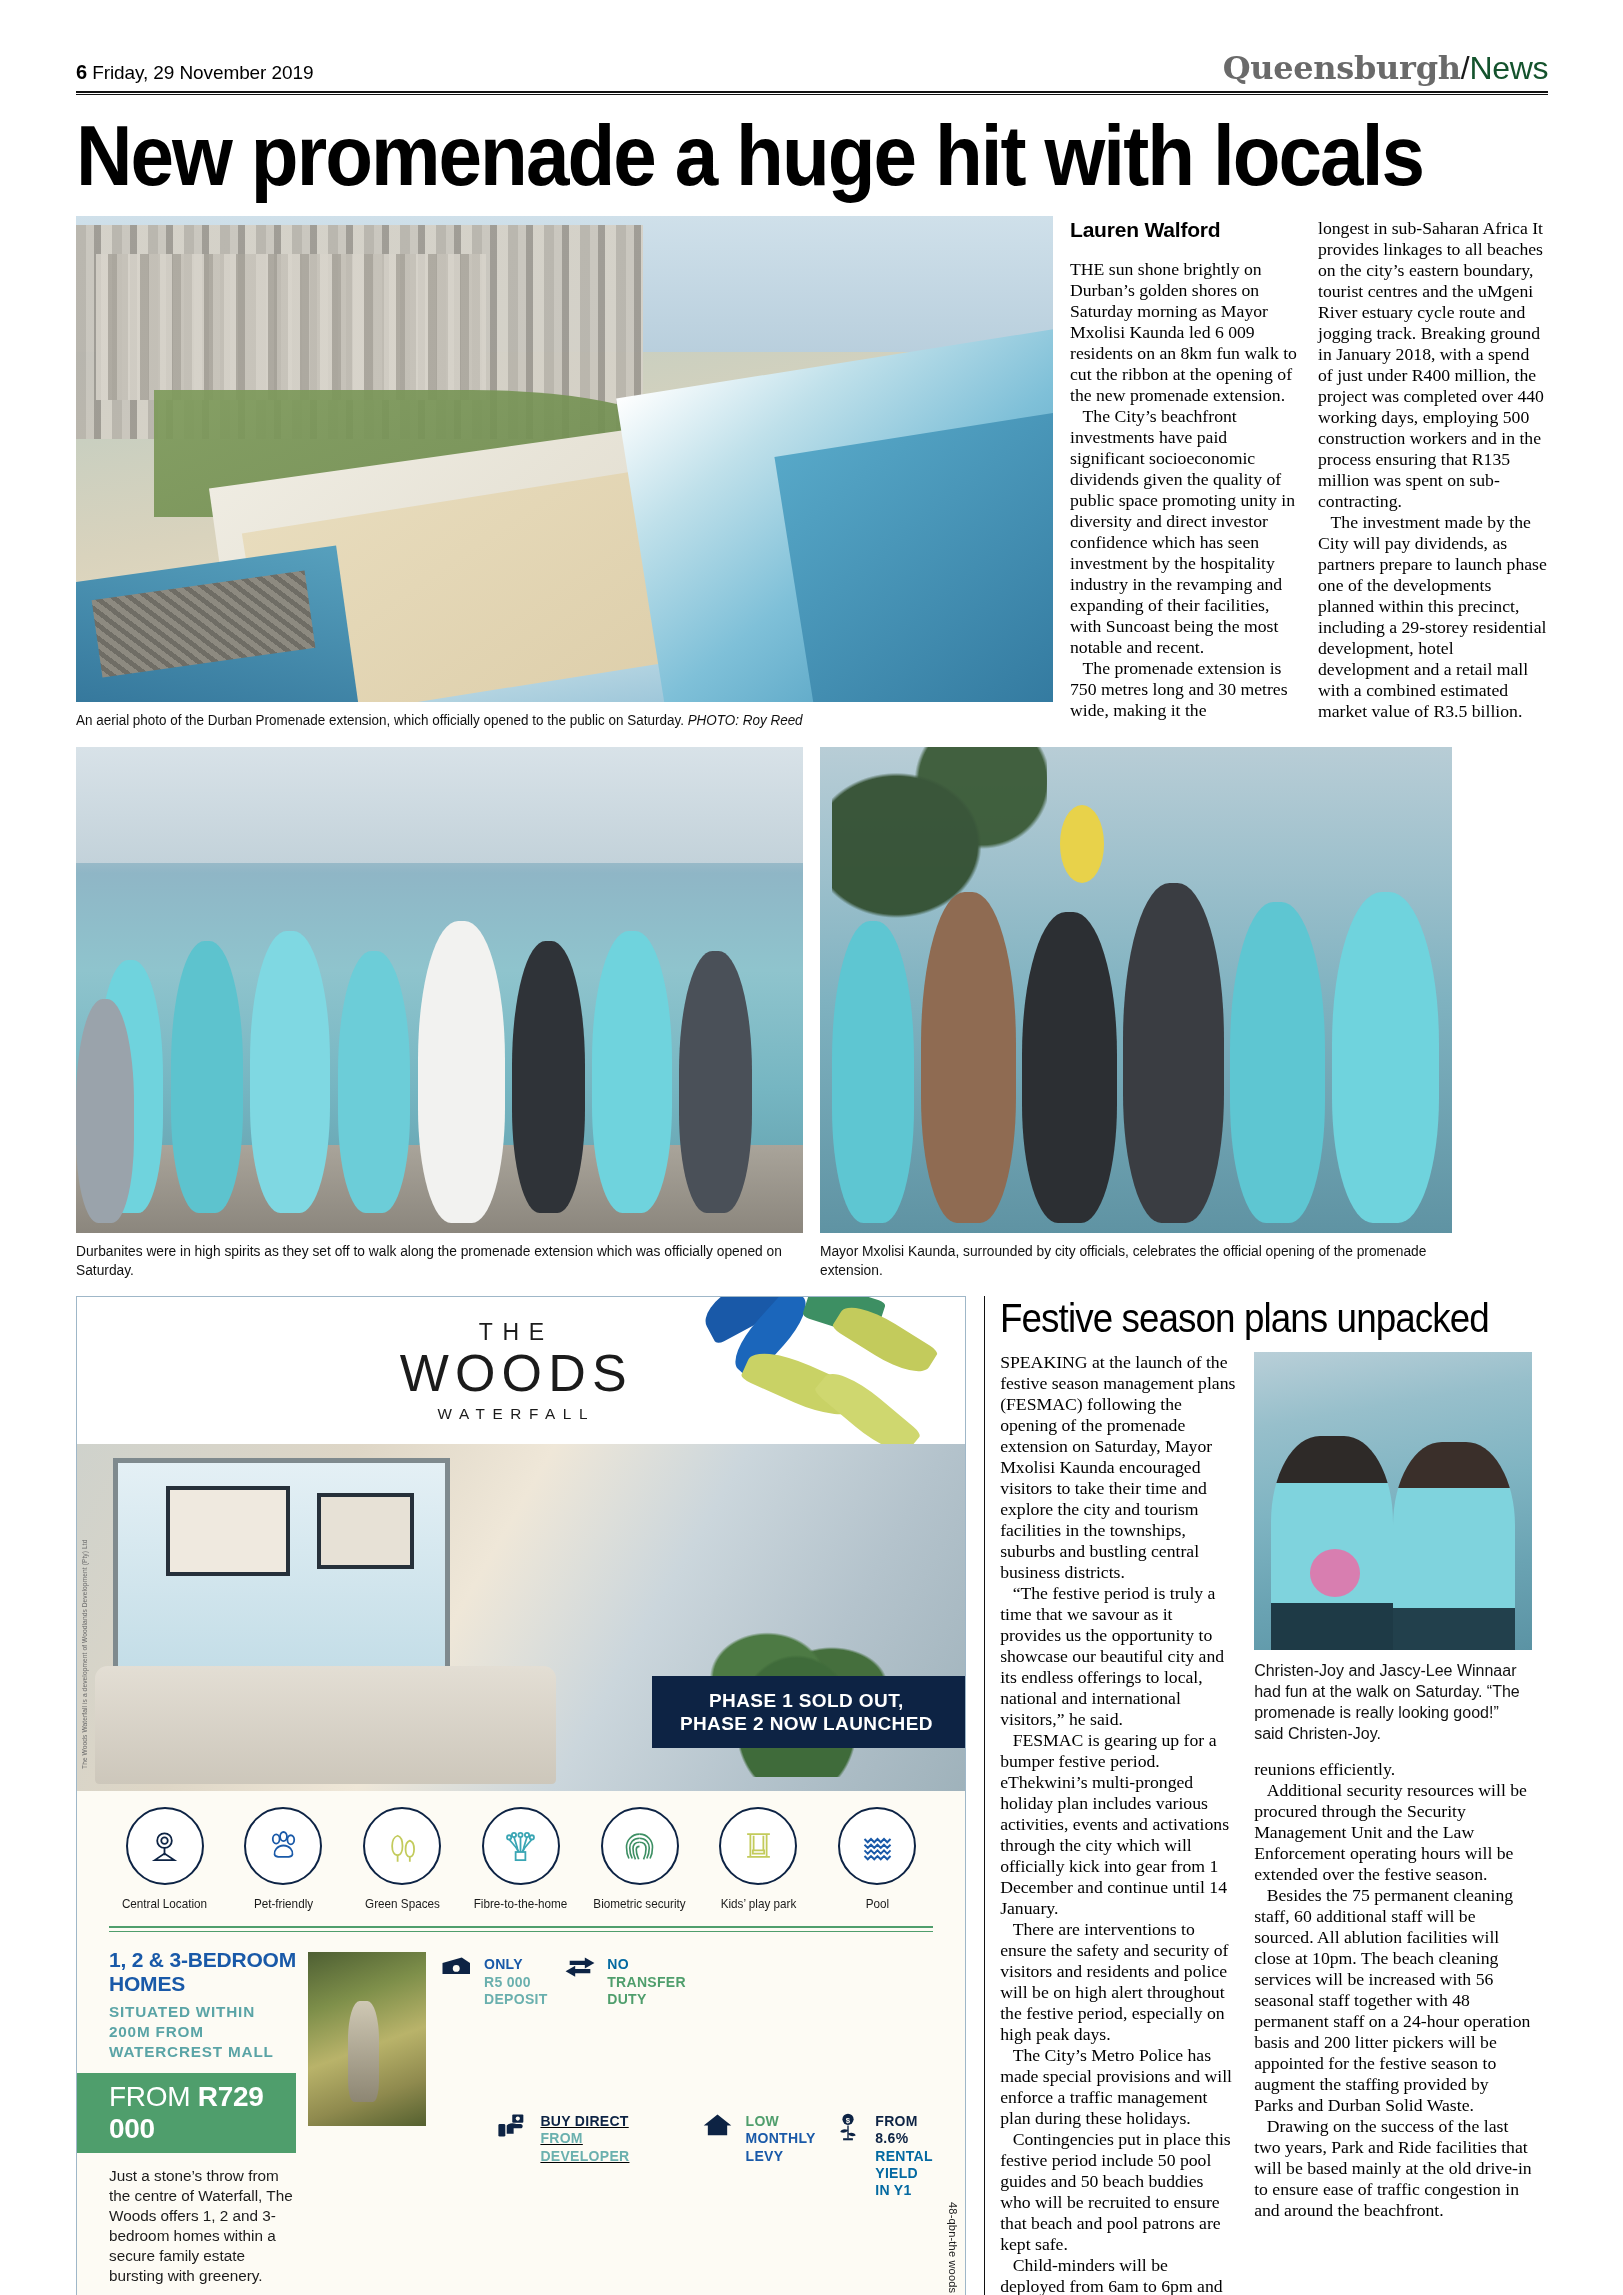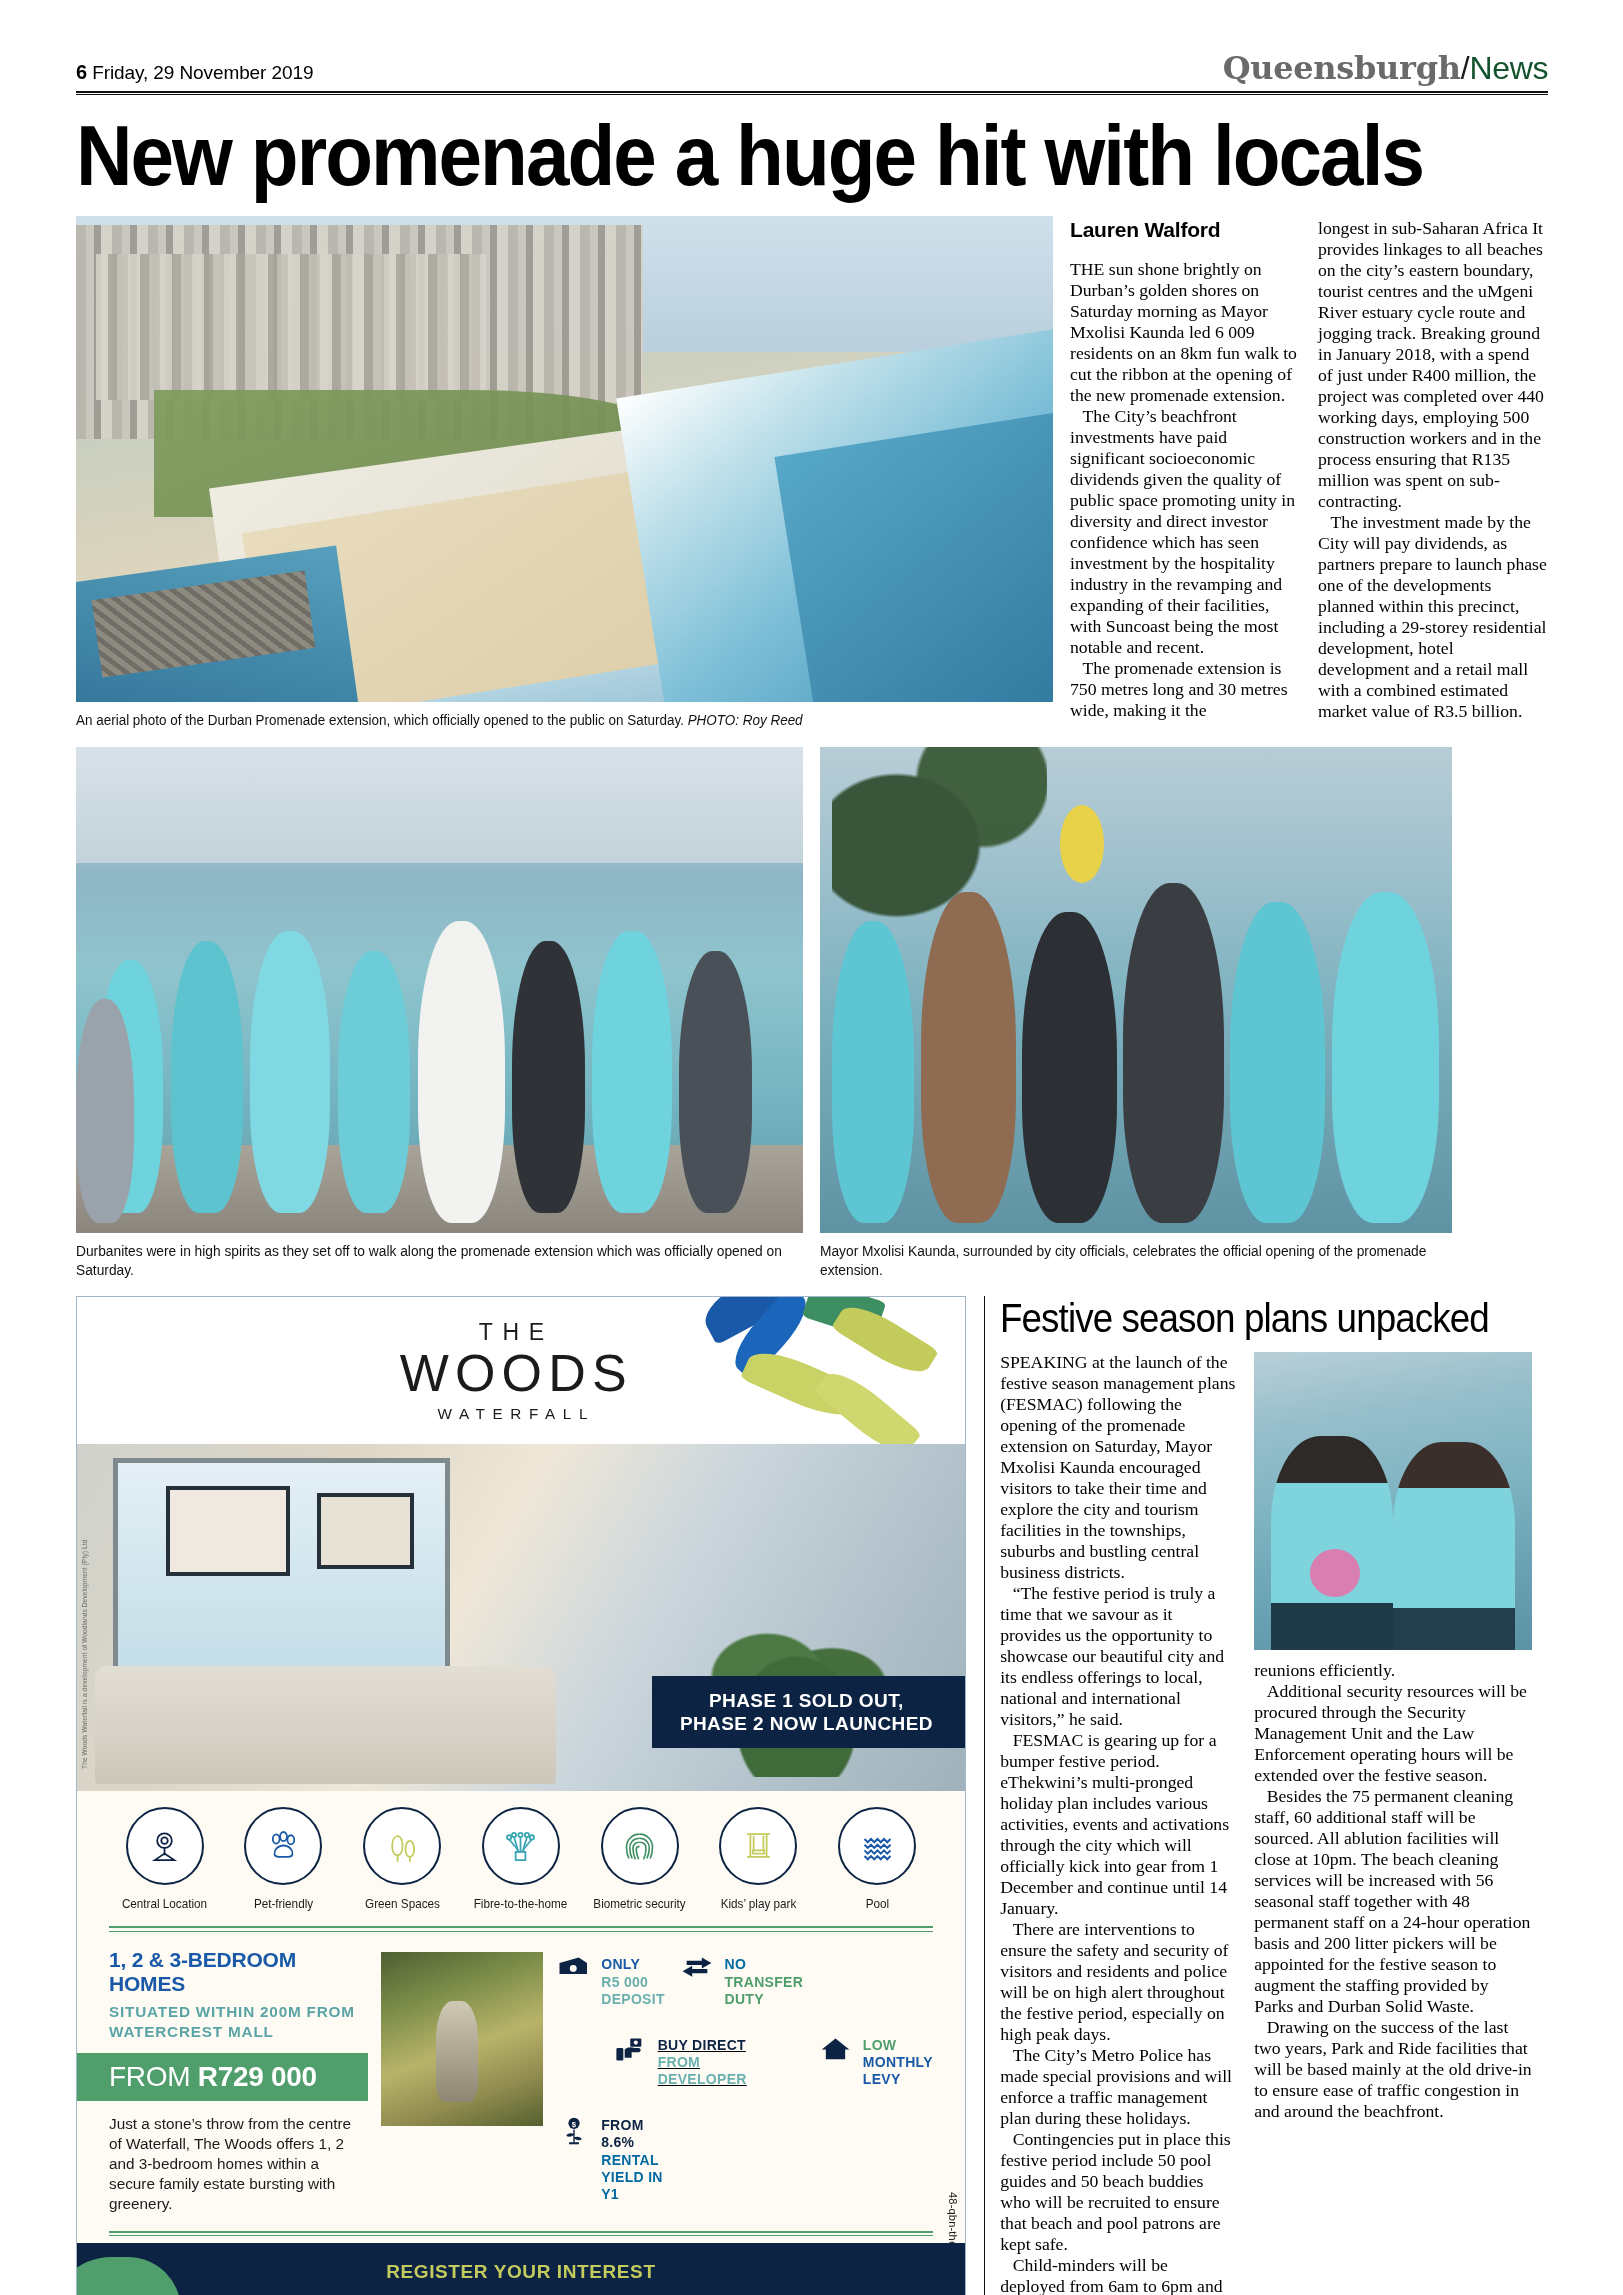--- a/index.html
+++ b/index.html
@@ -188,21 +188,21 @@
                 padding: 8.3px 0 8.3px 32px; width: calc(100% + 32px);
                 font-size: 28px; letter-spacing:-0.3px; }
   .price-band .pb-from { font-weight: 500; }
   .price-band .pb-amt { font-weight: bold; }
   .det-body { font-size: 15.3px; line-height: 20px; color:#1b1b1b; margin-top: 12.5px; }
   .det-photo { width: 187px; height: 174px; margin: 4.2px 12.5px 0 12.5px;
     background: linear-gradient(160deg,#4e5f33 0%,#7e8f4a 28%,#b9b36a 54%,#8f8a4e 78%,#54602f 100%);
     position: relative; overflow:hidden; }
   .det-photo .dp-fig { position:absolute; left:34%; top:28%; width:26%; height:58%;
     background: linear-gradient(180deg,#cfc8b4,#8d8673); border-radius: 38% 38% 20% 20%; }
-  .benefits { flex: 1; display:grid; grid-template-columns: 1fr 1fr 1fr;
+  .benefits { flex: 1; display:grid; grid-template-columns: 1fr 1fr 1fr 1fr;
               gap: 18px 14px; padding-top: 8.3px; position: relative; }
   .benefit { display:flex; gap: 9.7px; align-items: flex-start; }
   .benefit .bicon { width: 36px; flex: 0 0 36px; display:flex; align-items:center; justify-content:center; }
   .benefit .btxt { font-size: 14px; font-weight: bold; line-height: 17.4px; letter-spacing:0.3px; }
   .benefit .bl1 { display:block; }
   .benefit .bl2 { display:block; }
   .benefit .bl3 { display:block; }
   .c-navy { color:#0d2344; } .c-teal { color:#6ab0ae; } .c-lime { color:#0369a1; }
   .c-green { color:#4f9e6c; } .c-blue { color:#1959a8; }
   .benefit.center { grid-column: 1 / span 2; justify-content:center;text-decoration:underline; }
@@ -579,20 +579,21 @@
             <p>Child-minders will be deployed from 6am to 6pm and every child entering the beach will be tagged with particulars of their parent or guardian in the event of separation to facilitate parent and child</p>
           </div>
         </div>
 
         <div class="fcol right">
           <div class="fest-photo">
             <div class="fp-p1"></div>
               <div class="fp-p2"></div>
               <div class="fp-pink"></div>
           </div>
+          <div class="fest-caption">Christen-Joy and Jascy-Lee Winnaar had fun at the walk on Saturday. “The promenade is really looking good!” said Christen-Joy.</div>
           <div class="body-serif">
             <p class="no-indent">reunions efficiently.</p>
             <p>Additional security resources will be procured through the Security Management Unit and the Law Enforcement operating hours will be extended over the festive season.</p>
             <p>Besides the 75 permanent cleaning staff, 60 additional staff will be sourced. All ablution facilities will close at 10pm. The beach cleaning services will be increased with 56 seasonal staff together with 48 permanent staff on a 24-hour operation basis and 200 litter pickers will be appointed for the festive season to augment the staffing provided by Parks and Durban Solid Waste.</p>
             <p>Drawing on the success of the last two years, Park and Ride facilities that will be based mainly at the old drive-in to ensure ease of traffic congestion in and around the beachfront.</p>
           </div>
         </div>
       </div>
     </div>
 

